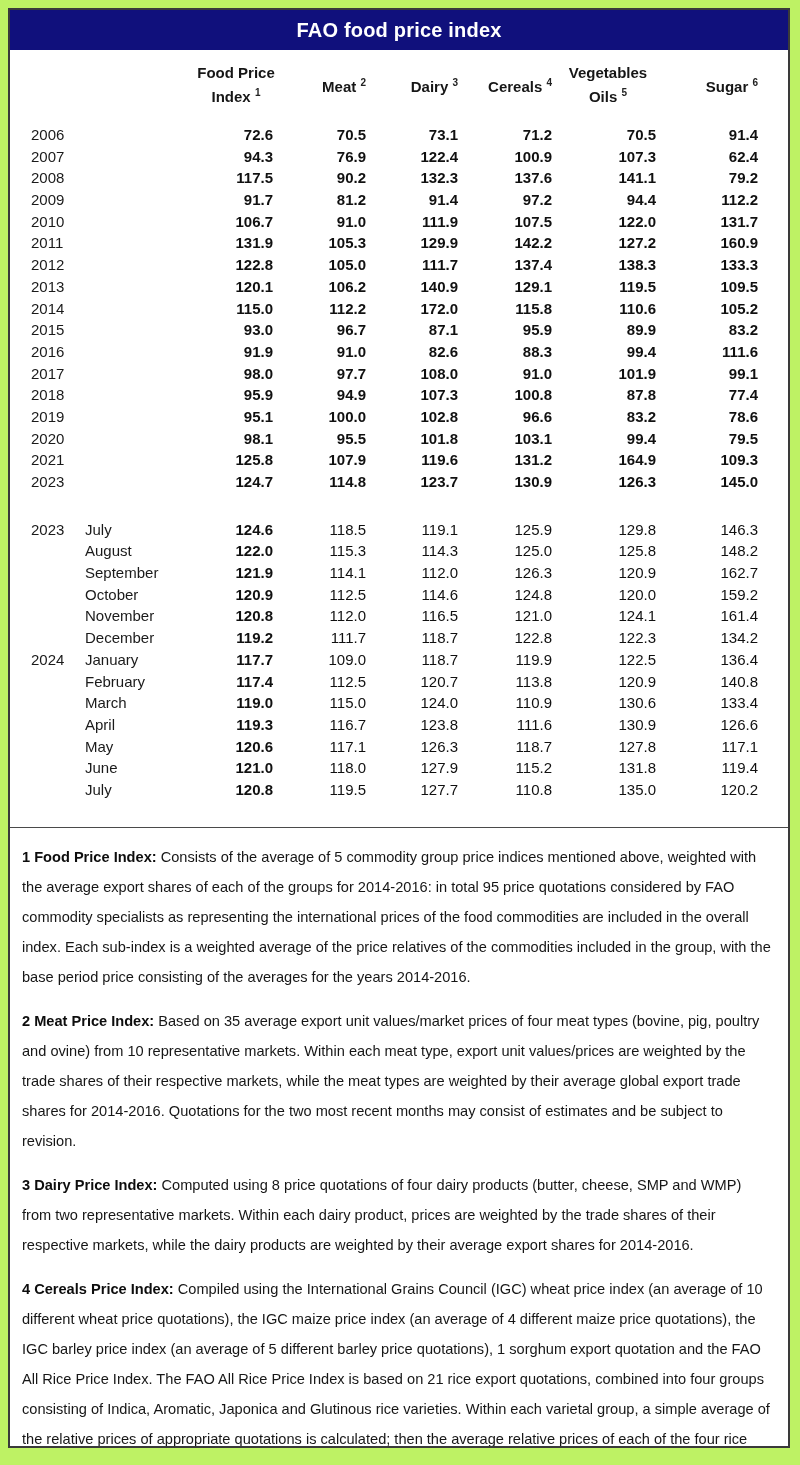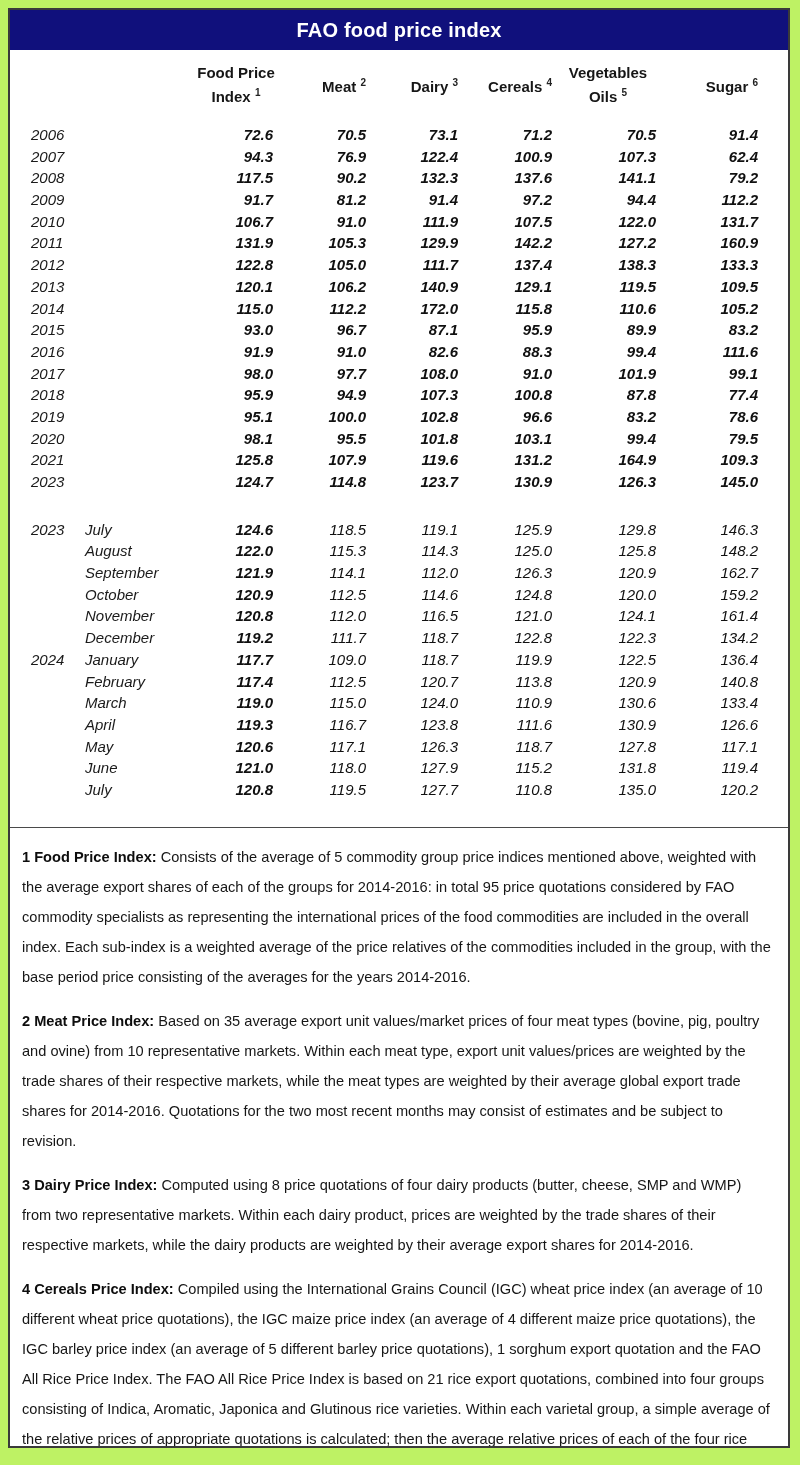--- a/index.html
+++ b/index.html
@@ -24,21 +24,21 @@
     display:grid;
     grid-template-columns:75px 110px 82px 93px 92px 94px 104px 102px 1fr;
     align-items:center;
   }
   .colheaders{height:70px;}
   .hcell{font-weight:bold;font-size:15px;line-height:20px;color:#161616;}
   .hcell.right{text-align:right;padding-right:4px;}
   .hcell.center{text-align:center;}
   .hcell sup{font-size:10px;color:#222;}
   .datarows{margin-top:4px;}
-  .trow.datarow{height:21.7px;line-height:21.7px;font-size:15px;font-style:italic;}
+  .trow.datarow{height:21.7px;line-height:21.7px;font-size:15px;}
   .cell-year{padding-left:21px;color:#1a1a1a;}
   .cell-month{color:#1a1a1a;}
   .val{text-align:right;padding-right:4px;color:#101010;}
   .trow.annual .val{font-weight:bold;}
   .trow.monthly .val.fpi{font-weight:bold;}
   .section-gap{height:22px;}
   .divider{border:none;border-top:1px solid #4a4a4a;margin:26px 0 0 0;}
   .footnotes{padding:14px 14px 0 12px;}
   .footnotes p{
     margin:0 0 14px 0;font-size:14.6px;line-height:30px;color:#161616;

